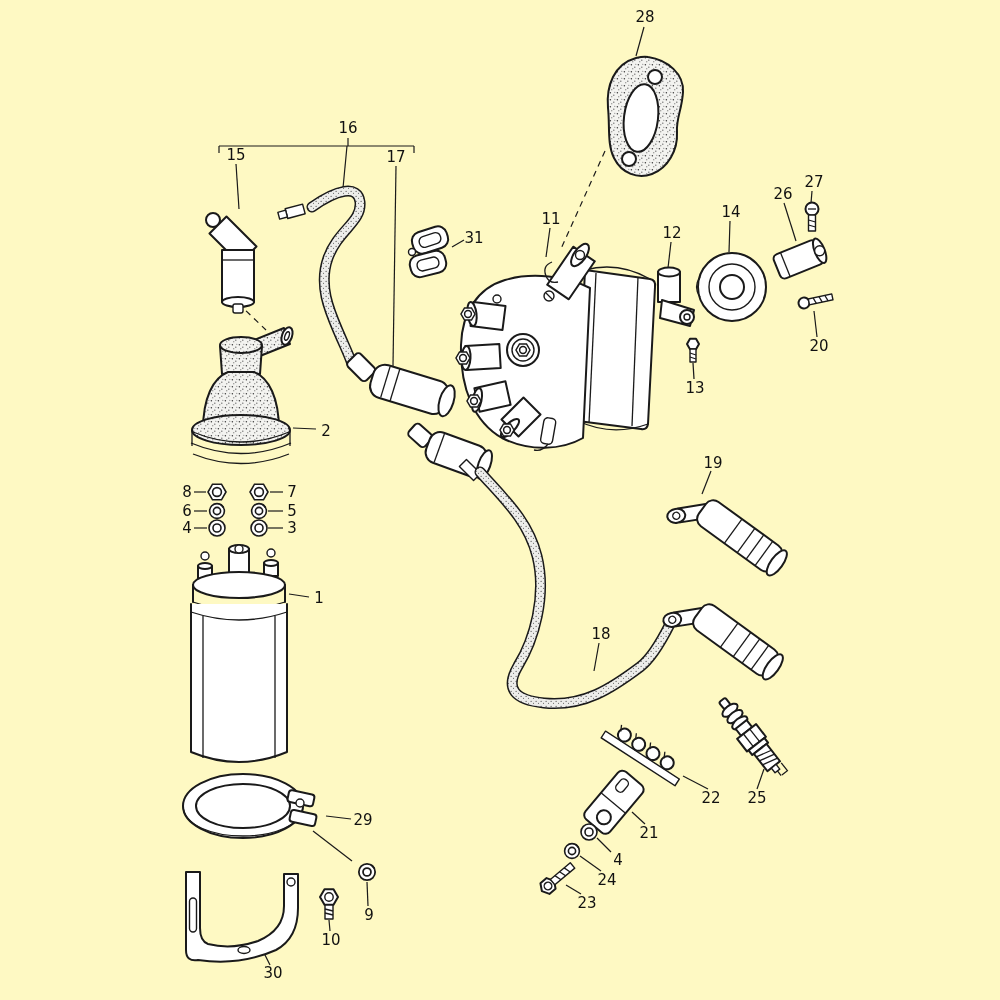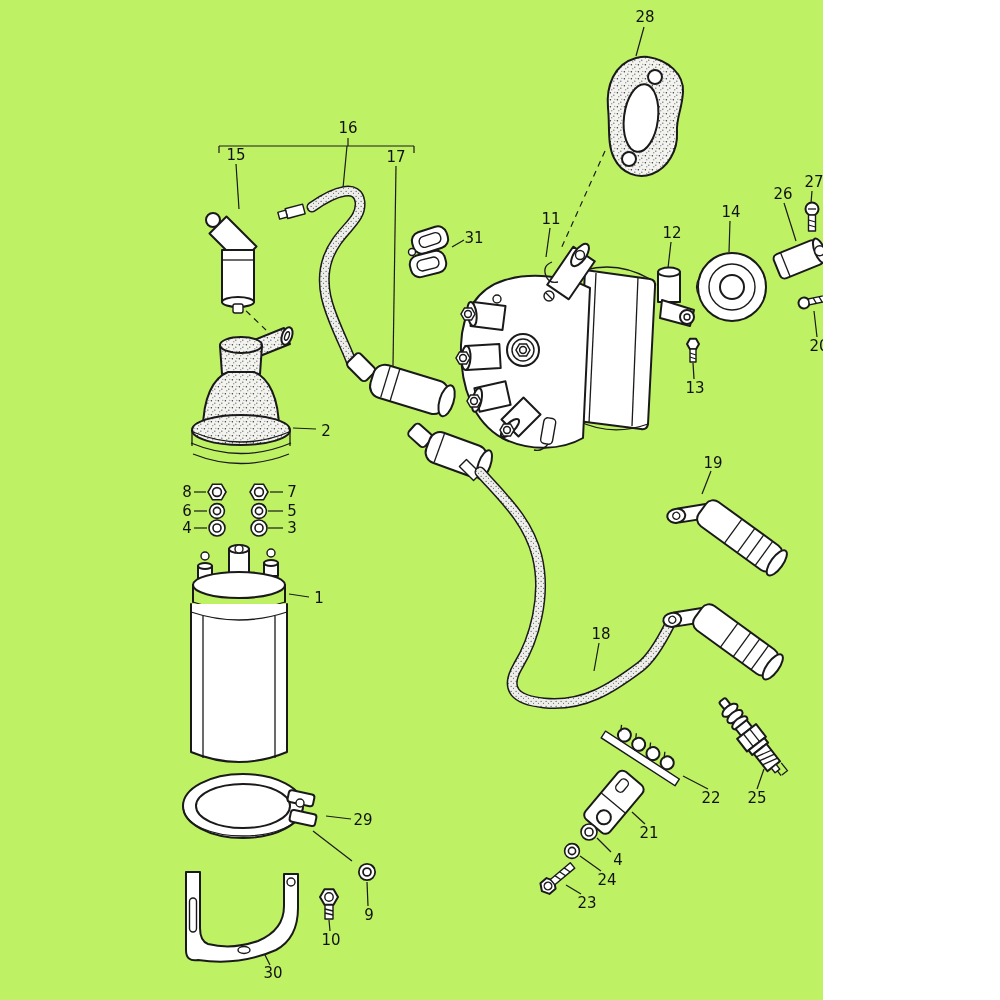--- a/index.html
+++ b/index.html
@@ -1,16 +1,16 @@
 <!DOCTYPE html>
 <html><head>
 <meta charset="utf-8">
 <style>
   html,body{margin:0;padding:0;background:#ffffff;}
-  #stage{position:relative;width:823px;height:1000px;background:#bef264;overflow:hidden;
+  #stage{position:relative;width:1000px;height:1000px;background:#fef9c3;overflow:hidden;
          font-family:"DejaVu Sans",sans-serif;}
   svg{display:block}
   .part{fill:#ffffff;stroke:#1a1a1a;stroke-width:2;stroke-linejoin:round;stroke-linecap:round;}
   .thinpart{fill:#ffffff;stroke:#1a1a1a;stroke-width:1.4;stroke-linejoin:round;}
   .stip{fill:url(#stip);stroke:#1a1a1a;stroke-width:2;stroke-linejoin:round;}
   .wireOuter{fill:none;stroke:#1a1a1a;stroke-width:11;stroke-linecap:round;}
   .wireInner{fill:none;stroke:url(#stipWire);stroke-width:8;stroke-linecap:round;}
   .thin{stroke:#1a1a1a;stroke-width:1.2;fill:none;}
   .dash{stroke:#1a1a1a;stroke-width:1.2;fill:none;stroke-dasharray:6 5;}
   .detail{fill:none;stroke:#1a1a1a;stroke-width:1.3;}

